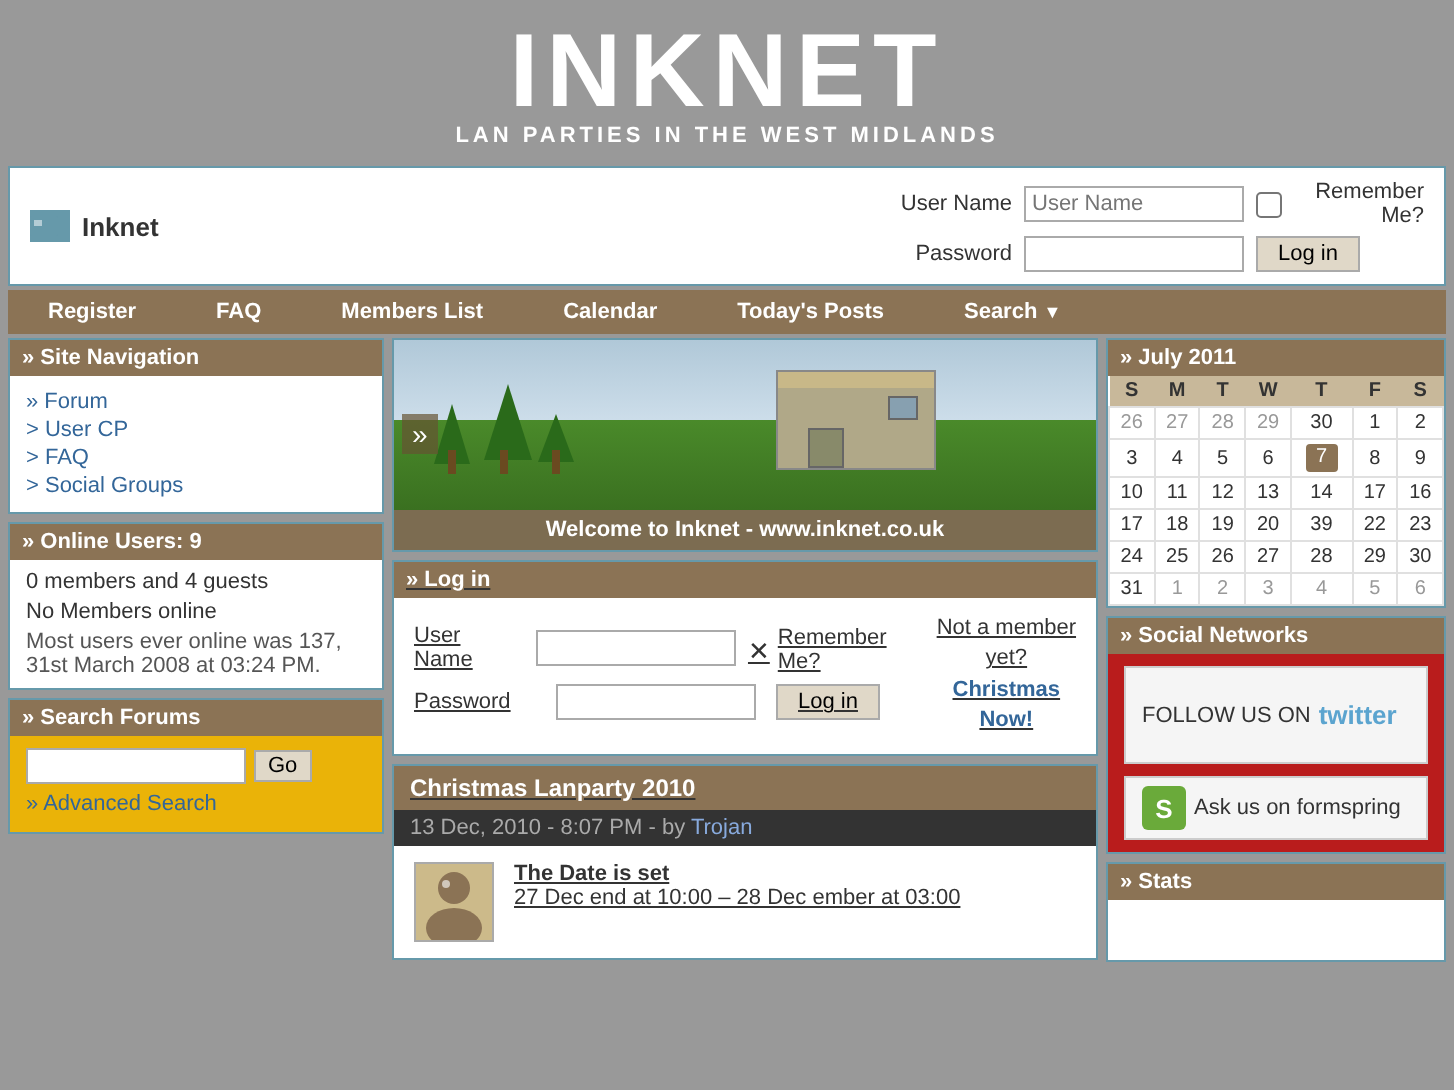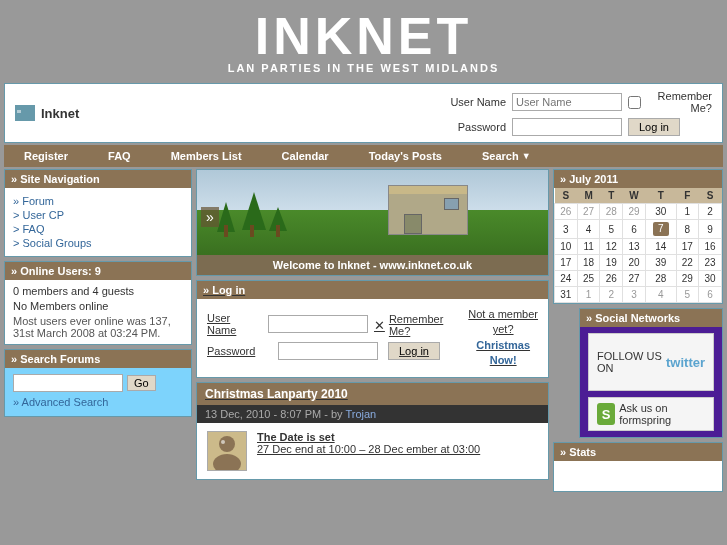--- a/index.html
+++ b/index.html
@@ -279,22 +279,21 @@
       border-radius: 2px;
       display: inline-block;
       width: 16px;
       height: 14px;
       line-height: 14px;
     }
     .cal-other { color: #999; }
     
     #social-box {
       border: 1px solid #6699aa;
-      background: #4c1d95;
-      margin-left: 26px;
+      background: #b91c1c;
     }
     #social-title {
       background: #8b7355;
       color: #fff;
       font-weight: bold;
       padding: 3px 6px;
       font-size: 11px;
     }
     #social-content {
       padding: 6px 8px;
@@ -329,21 +328,21 @@
     #stats-title {
       background: #8b7355;
       color: #fff;
       font-weight: bold;
       padding: 3px 6px;
       font-size: 11px;
     }
     
     #search-box {
       border: 1px solid #6699aa;
-      background: #7dd3fc;
+      background: #eab308;
     }
     #search-title {
       background: #8b7355;
       color: #fff;
       font-weight: bold;
       padding: 3px 6px;
       font-size: 11px;
     }
     #search-content {
       padding: 6px 8px;

